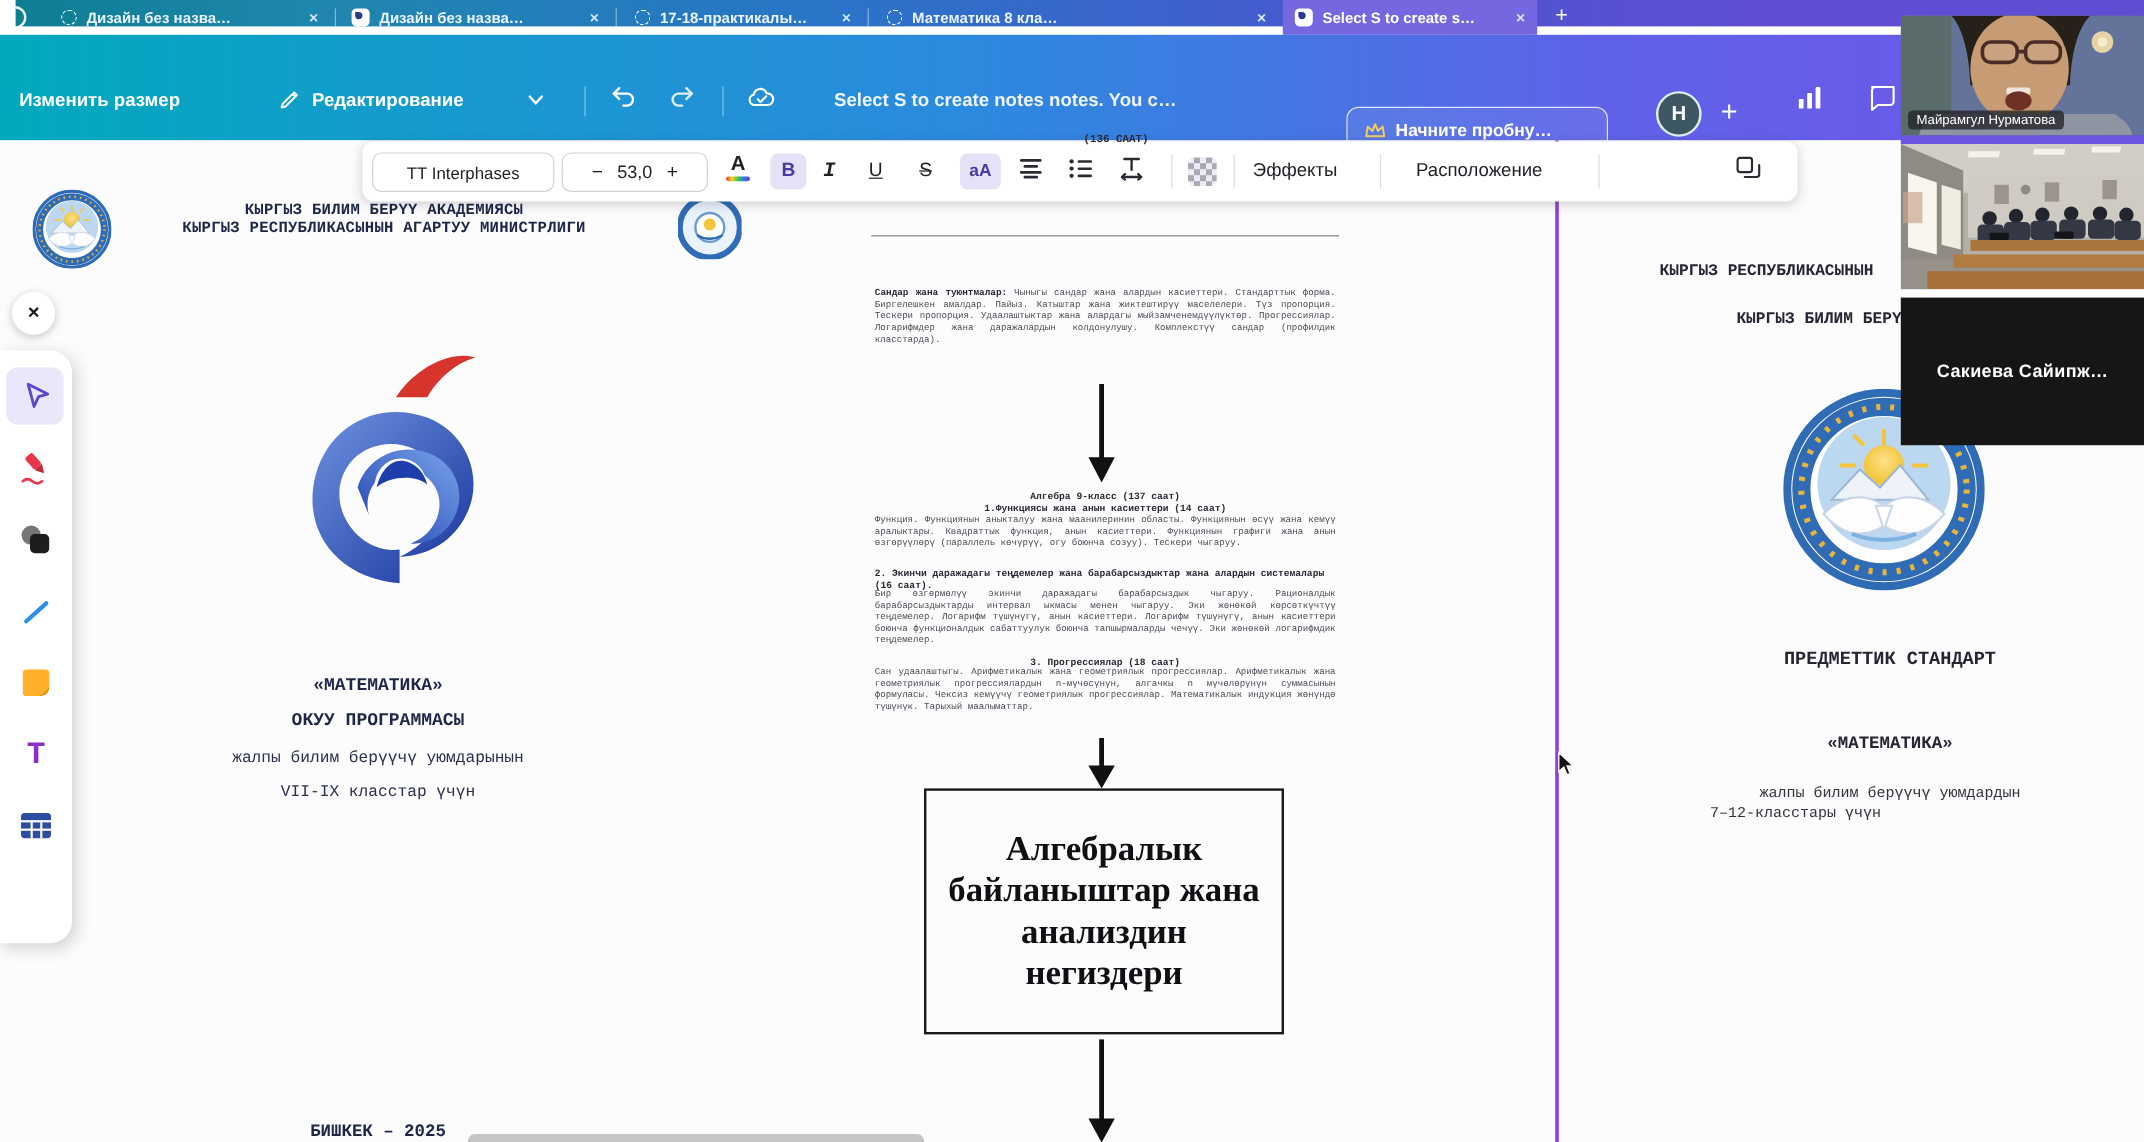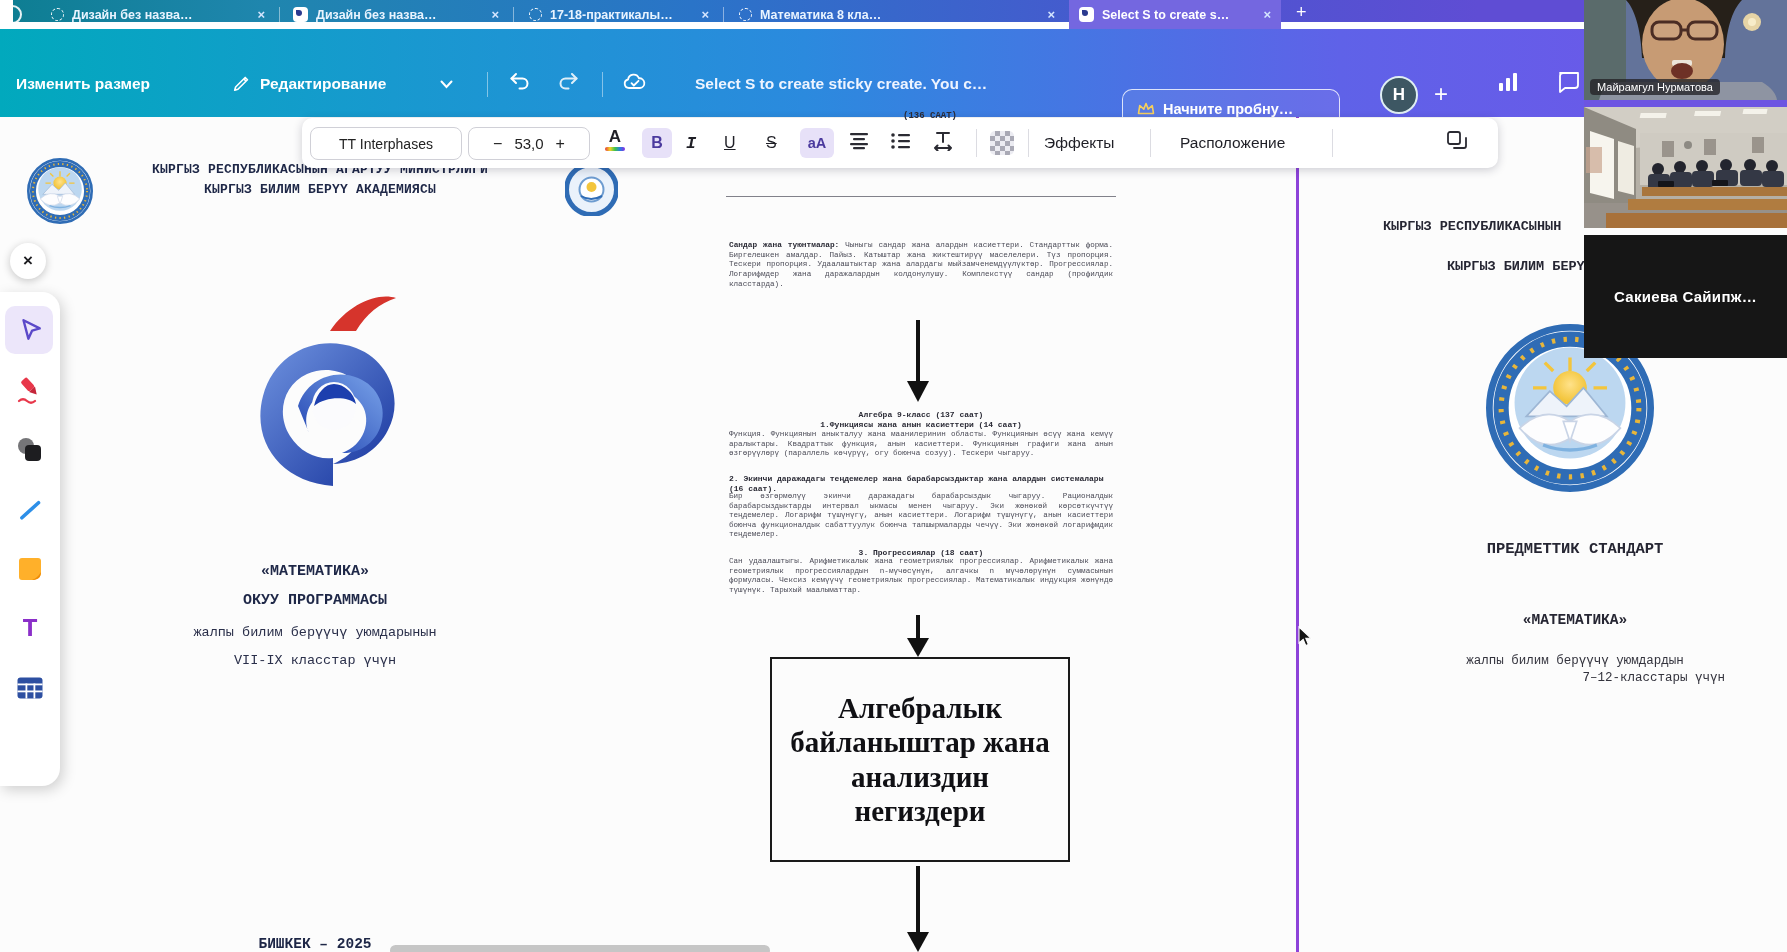--- a/index.html
+++ b/index.html
@@ -60,21 +60,21 @@
   
   #side-close{position:absolute;left:10px;top:243px;width:36px;height:36px;border-radius:50%;background:#fff;
     box-shadow:0 2px 8px rgba(0,0,0,.22);display:flex;align-items:center;justify-content:center;
     font-size:17px;font-weight:700;color:#1b1b1f;z-index:7}
   #sidepanel{position:absolute;left:0;top:292px;width:60px;height:494px;background:#fff;border-radius:0 18px 18px 0;
     box-shadow:3px 4px 14px rgba(0,0,0,.18);z-index:7}
   .tool{position:absolute;left:50%;transform:translate(-50%,-50%);display:flex;align-items:center;justify-content:center}
   #tool-hl{position:absolute;left:5px;top:14px;width:48px;height:48px;background:#ece6fa;border-radius:10px}
 
   
-  #videos{position:absolute;left:1584px;top:0;width:203px;height:358px;z-index:8}
+  #videos{position:absolute;left:1584px;top:13px;width:203px;height:358px;z-index:8}
   .vtile{position:absolute;left:0;width:203px;overflow:hidden}
   #vt1{top:0;height:100px;background:linear-gradient(140deg,#6e7f9f,#55648a)}
   #vgap1{position:absolute;left:0;top:100px;width:203px;height:7px;background:#6d55e2}
   #vt2{top:107px;height:121px;background:#b5b0a6}
   #vt3{top:235px;height:123px;background:#161616;display:flex;align-items:center;justify-content:center}
   .vname{position:absolute;left:6px;bottom:5px;background:rgba(35,35,38,.78);color:#fff;font-size:11px;
     padding:2px 7px;border-radius:4px;white-space:nowrap}
   #vt3 .cardname{color:#fff;font-size:15px;font-weight:700;letter-spacing:.3px}
 
   #cursor{position:absolute;left:1298px;top:626px;z-index:9}
@@ -157,21 +157,21 @@
 
     <div class="tb-div" style="left:602px"></div>
 
     <span class="tb-ic" style="left:622px">
       <svg width="26" height="22" viewBox="0 0 26 22" fill="none" stroke="#fff" stroke-width="1.8" stroke-linecap="round" stroke-linejoin="round">
           <path d="M7 17a4.3 4.3 0 0 1-.9-8.5 5.6 5.6 0 0 1 10.8-1.2A4 4 0 0 1 18 17H7z"></path>
           <path d="M9.5 12.2l2.3 2.3 4.7-4.7"></path>
         </svg>
     </span>
 
-    <span class="tb-label" style="left:695px;font-weight:600;color:#eef4ff">Select S to create sticky create. You c…</span>
+    <span class="tb-label" style="left:695px;font-weight:600;color:#eef4ff">Select S to create notes notes. You c…</span>
 
     <div id="trial-btn">
       <svg width="18" height="14" viewBox="0 0 18 14">
           <path d="M1.5 11.5 2.8 3.5l4 3.6L9 1.5l2.2 5.6 4-3.6 1.3 8z" fill="none" stroke="#f6cf5c" stroke-width="1.6" stroke-linejoin="round"></path>
         </svg>
       <span>Начните пробну…</span>
     </div>
 
     <div id="avatar">H</div>
     <div id="add-btn">+</div>
@@ -210,22 +210,22 @@
           <path d="M24 55 38 40l10 9 10-11 14 17z" fill="#eef3fa" stroke="#9db6d4" stroke-width="1"></path>
           <path d="M20 62q15-14 30-4 15-10 30 4-14 16-30 6-16 10-30-6z" fill="#fdfdfe" stroke="#c9d4e6" stroke-width="1"></path>
           <path d="M46 58h8l-4 12z" fill="#fff" stroke="#c9d4e6" stroke-width="1"></path>
           <path d="M34 72q16 6 32 0" stroke="#7fb2e0" stroke-width="2" fill="none"></path>
         </g>
       </defs>
       <use href="#emblem"></use>
     </svg>
 
     <div class="abs serif doc-h" style="left:100px;top:45px;width:440px;font-size:13px;letter-spacing:.2px">
+      <div style="margin-top:5px">КЫРГЫЗ БИЛИМ БЕРҮҮ АКАДЕМИЯСЫ</div>
       <div>КЫРГЫЗ РЕСПУБЛИКАСЫНЫН АГАРТУУ МИНИСТРЛИГИ</div>
-      <div style="margin-top:5px">КЫРГЫЗ БИЛИМ БЕРҮҮ АКАДЕМИЯСЫ</div>
     </div>
 
     <svg class="abs" style="left:565px;top:46px" width="53" height="53" viewBox="0 0 53 53">
       <circle cx="26.5" cy="26.5" r="25" fill="#eaf2fb" stroke="#2f6cb5" stroke-width="5"></circle>
       <circle cx="26.5" cy="26.5" r="12" fill="#fff" stroke="#6d9cd0" stroke-width="2"></circle>
       <circle cx="26.5" cy="24" r="5" fill="#f3c53c"></circle>
       <path d="M16 33q10 6 21 0" stroke="#2f6cb5" stroke-width="2" fill="none"></path>
     </svg>
 
     <svg class="abs" style="left:238px;top:169px" width="190" height="210" viewBox="0 0 190 210">
@@ -299,21 +299,21 @@
     <div class="abs serif" style="left:1383px;top:102px;font-size:13.5px;font-weight:700;color:#262633;white-space:nowrap">КЫРГЫЗ РЕСПУБЛИКАСЫНЫН</div>
     <div class="abs serif" style="left:1447px;top:142px;font-size:13.5px;font-weight:700;color:#262633;white-space:nowrap">КЫРГЫЗ БИЛИМ БЕРҮҮ</div>
 
     <svg class="abs" style="left:1486px;top:207px" width="168" height="168" viewBox="0 0 100 100">
       <use href="#emblem"></use>
     </svg>
 
     <div class="abs serif" style="left:1425px;top:423px;width:300px;text-align:center;font-size:15.5px;font-weight:700;color:#262633">ПРЕДМЕТТИК СТАНДАРТ</div>
     <div class="abs serif" style="left:1425px;top:495px;width:300px;text-align:center;font-size:14.5px;font-weight:700;color:#262633">«МАТЕМАТИКА»</div>
     <div class="abs serif" style="left:1425px;top:537px;width:300px;text-align:center;font-size:12.5px;color:#33333d">жалпы билим берүүчү уюмдардын</div>
-    <div class="abs serif" style="left:1425px;top:554px;width:300px;text-align:right;font-size:12.5px;color:#33333d">7–12-класстары үчүн</div>
+    <div class="abs serif" style="left:1425px;top:554px;width:300px;text-align:left;font-size:12.5px;color:#33333d">7–12-класстары үчүн</div>
   </div>
 
   <div id="fmtbar">
     <div class="fm fbox" style="left:8px;width:152px">TT Interphases</div>
     <div class="fm fbox" style="left:166px;width:122px">
       <span style="padding:0 12px;font-size:16px">−</span>
       <span style="font-size:15px">53,0</span>
       <span style="padding:0 12px;font-size:16px">+</span>
     </div>
 

